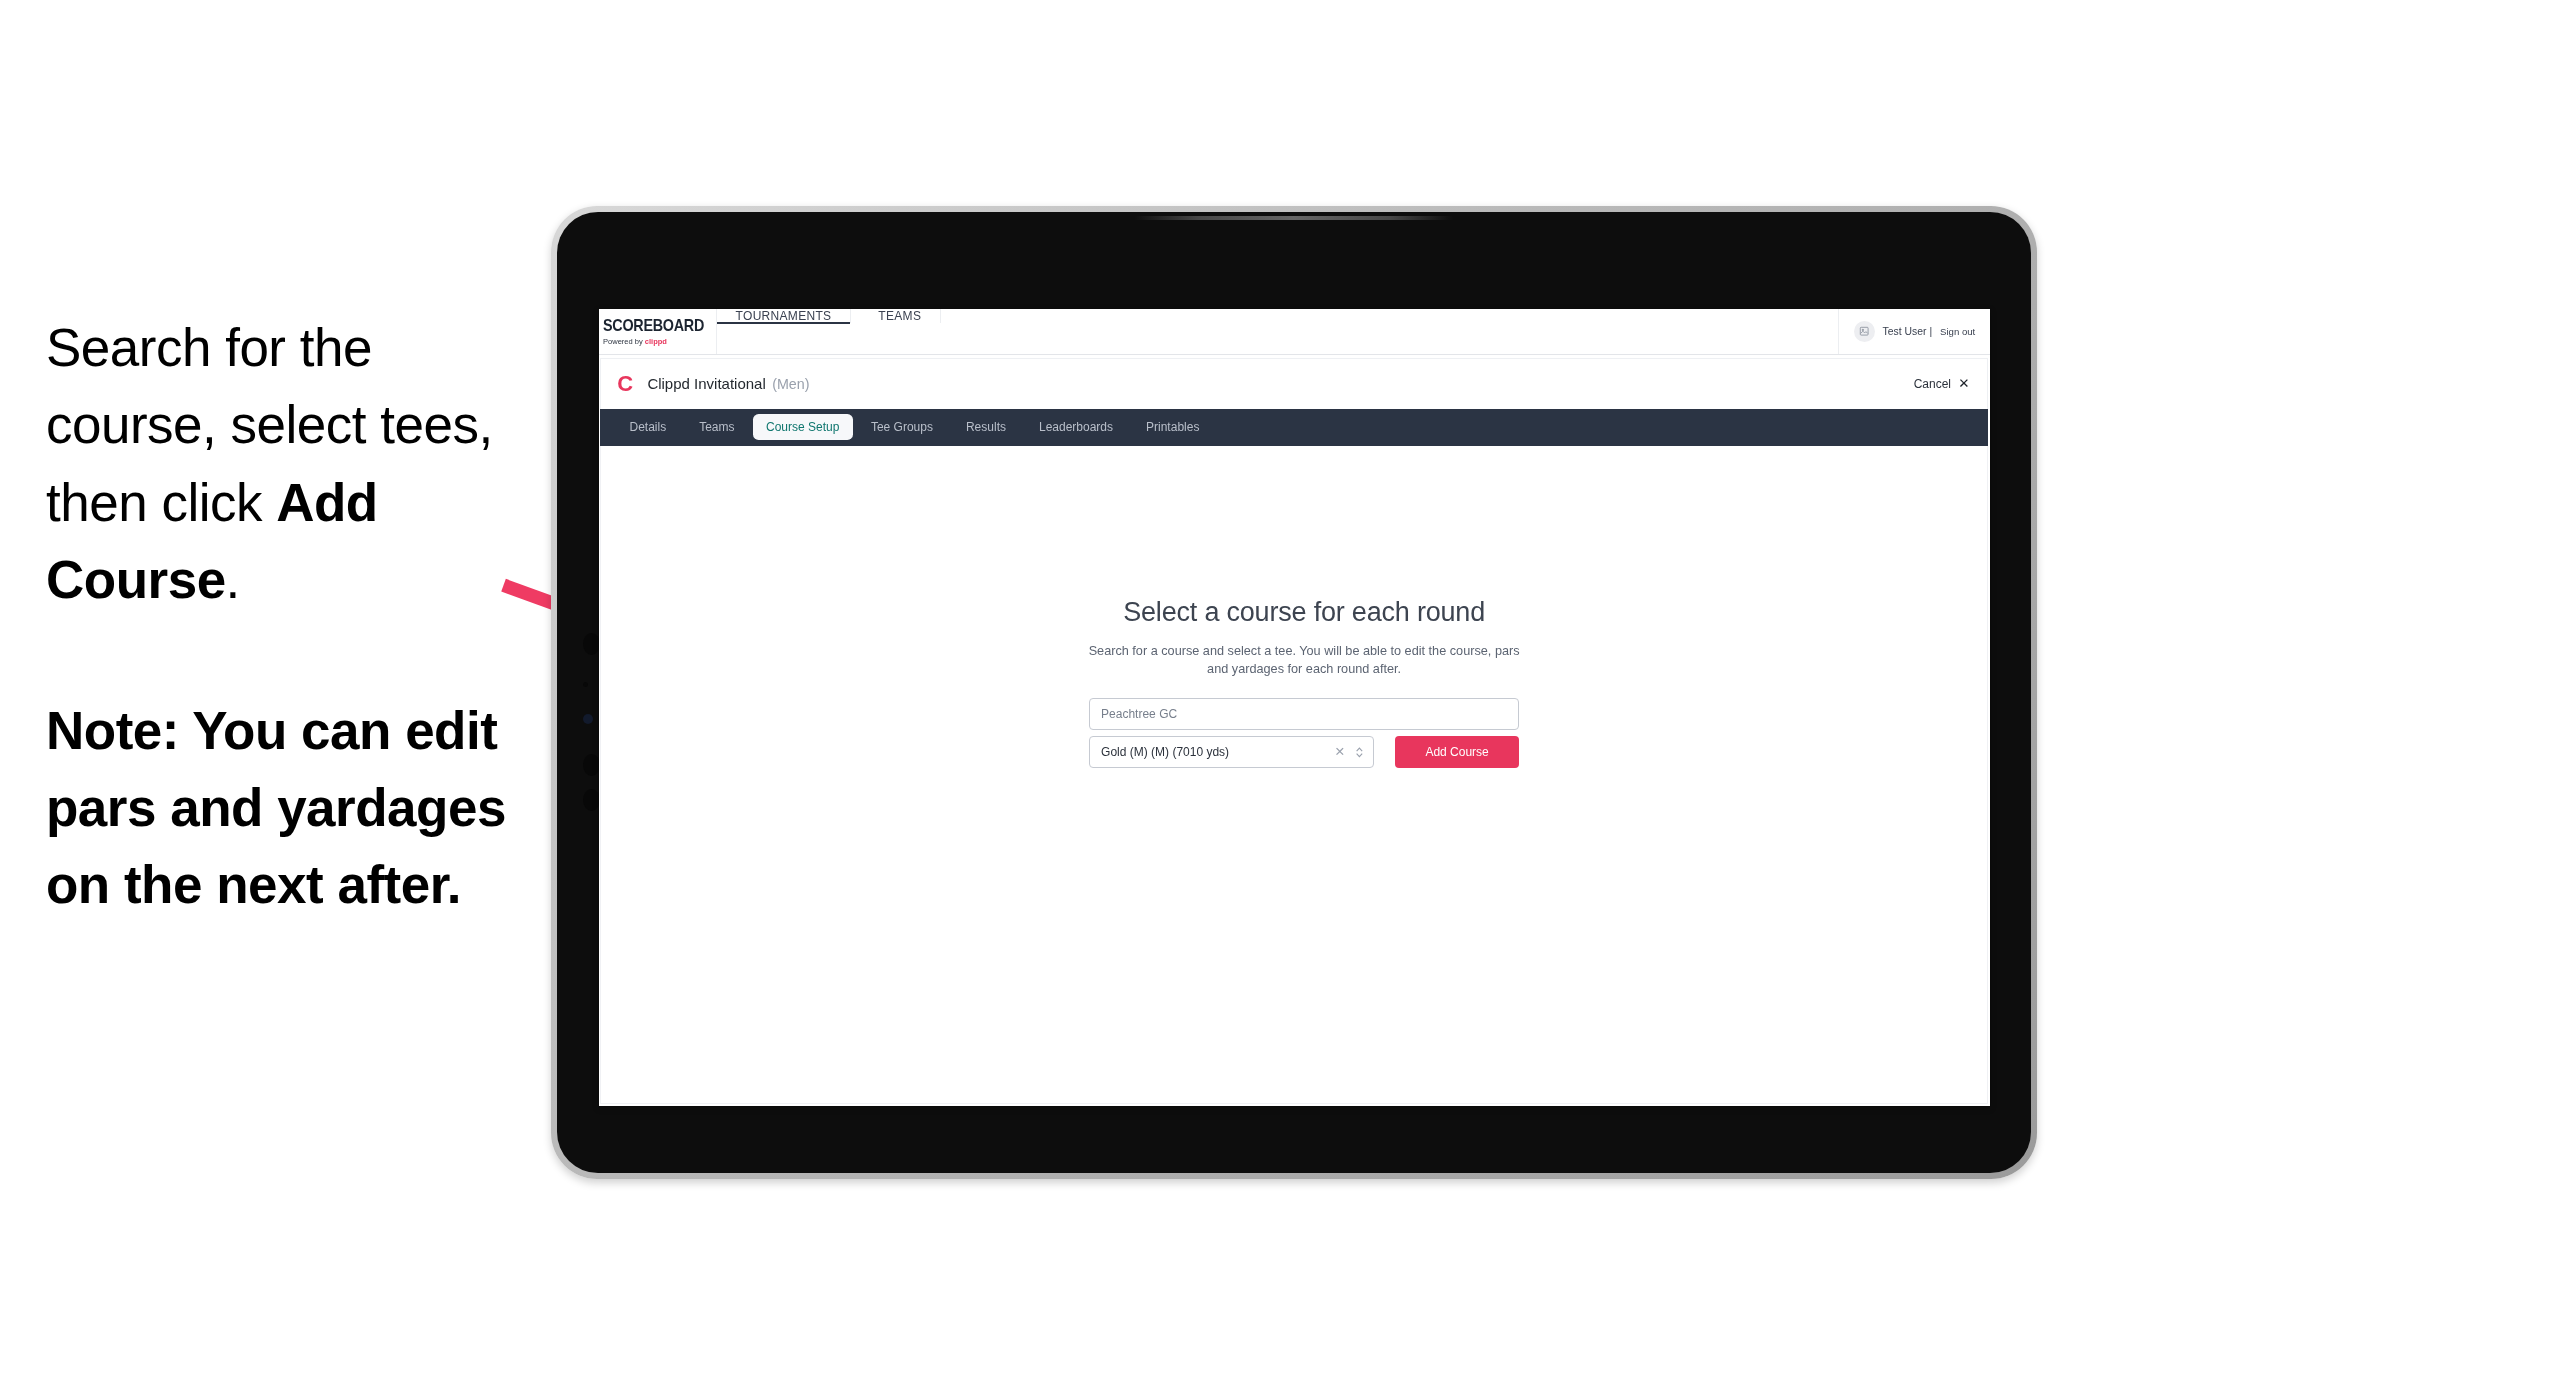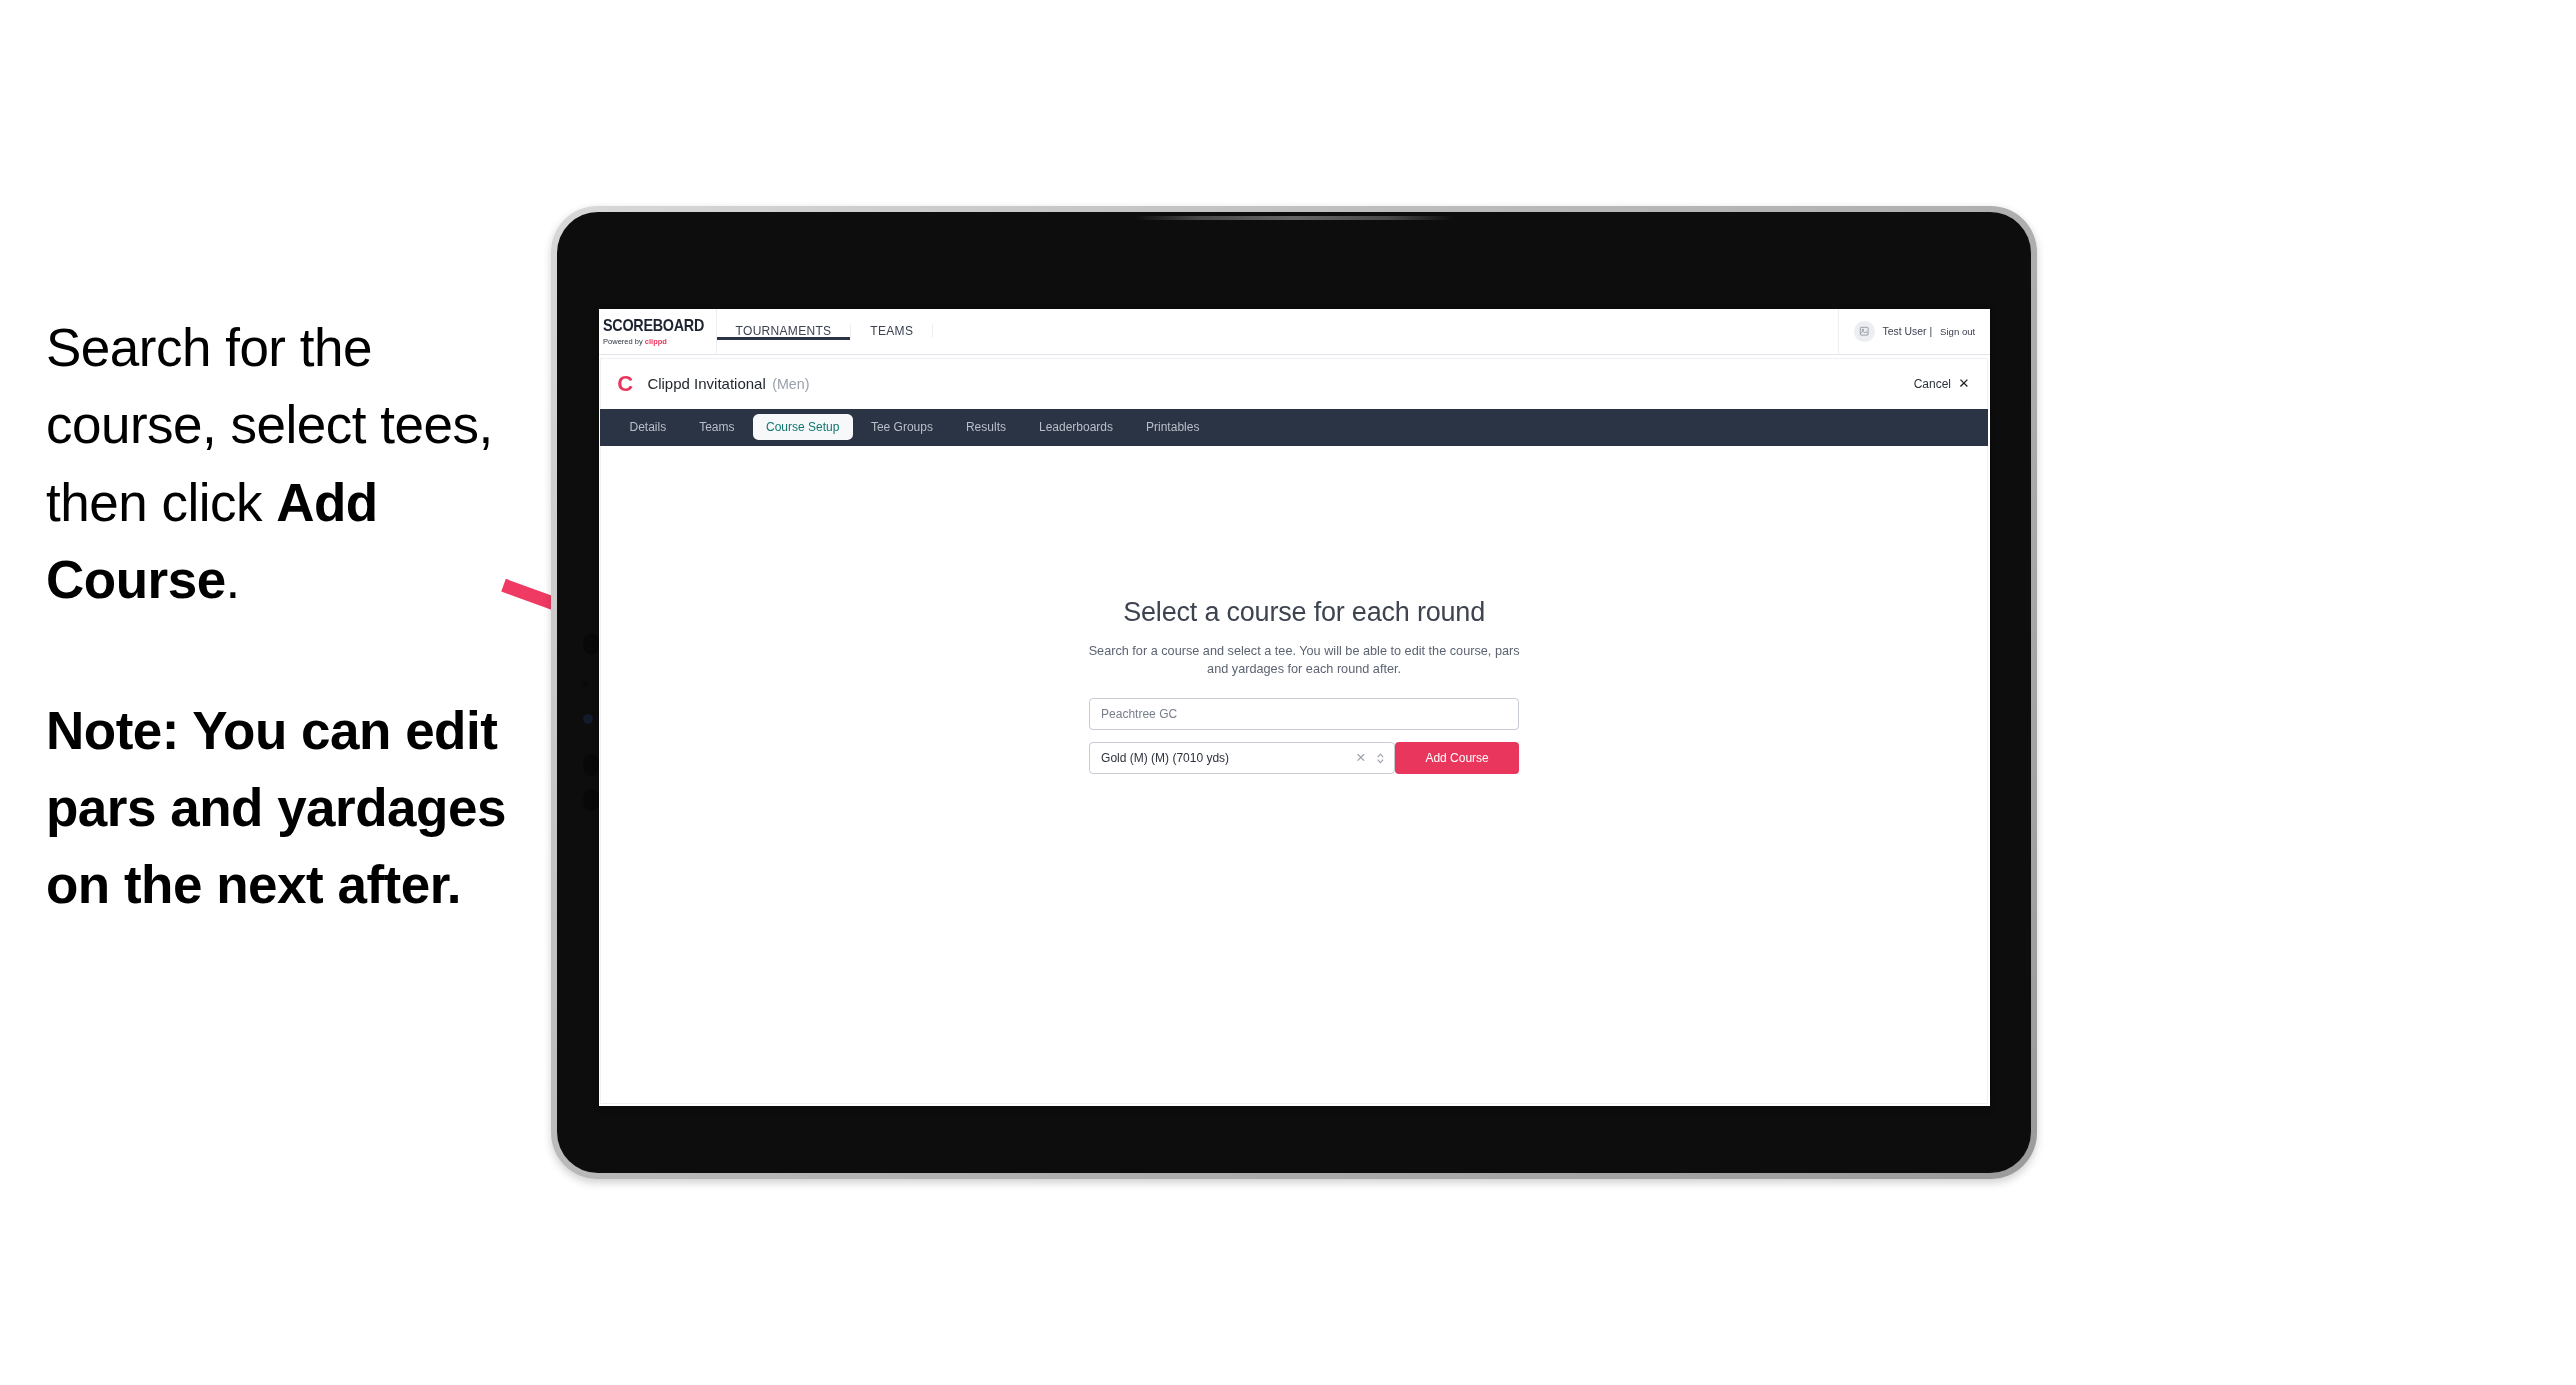--- a/index.html
+++ b/index.html
@@ -99,21 +99,21 @@
     letter-spacing: -0.3px;
     transform: scaleX(0.86); transform-origin: left center;
     font-family: "Liberation Sans", sans-serif;
   }
   .brand-sub {
     font-size: 8px; color: #2d3440; margin-top: 0.8px;
     transform: scaleX(0.94); transform-origin: left center;
   }
   .brand-sub .pink { color: #e8365d; font-weight: bold; }
 
-  .topnav-tabs { display: flex; align-items: center; }
+  .topnav-tabs { display: flex; align-items: flex-start; gap: 8px; }
   .topnav-tab {
     padding: 0 19px;
     display: flex; align-items: center;
     font-size: 12px; color: #3a4150;
     letter-spacing: 0.3px;
     border-right: 0.8px solid #eceef1;
     position: relative;
     cursor: pointer;
   }
   .topnav-tab.active::after {
@@ -210,23 +210,23 @@
     width: 430px; height: 32px;
     border: 0.8px solid #c6cad2;
     border-radius: 4px;
     background: #ffffff;
     display: flex; align-items: center;
     padding: 0 11px;
     font-size: 12px; color: #777f8c;
     cursor: text;
   }
   .tee-row {
-    margin-top: 12px;
+    margin-top: 6px;
     width: 430px;
-    display: flex; align-items: stretch; gap: 0;
+    display: flex; align-items: stretch; gap: 21px;
   }
   .tee-select {
     flex: 1 1 auto; height: 32px;
     border: 0.8px solid #c6cad2;
     border-radius: 4px;
     background: #ffffff;
     display: flex; align-items: center;
     padding: 0 9.6px 0 11px;
     font-size: 12px; color: #2c323c;
     cursor: pointer;

